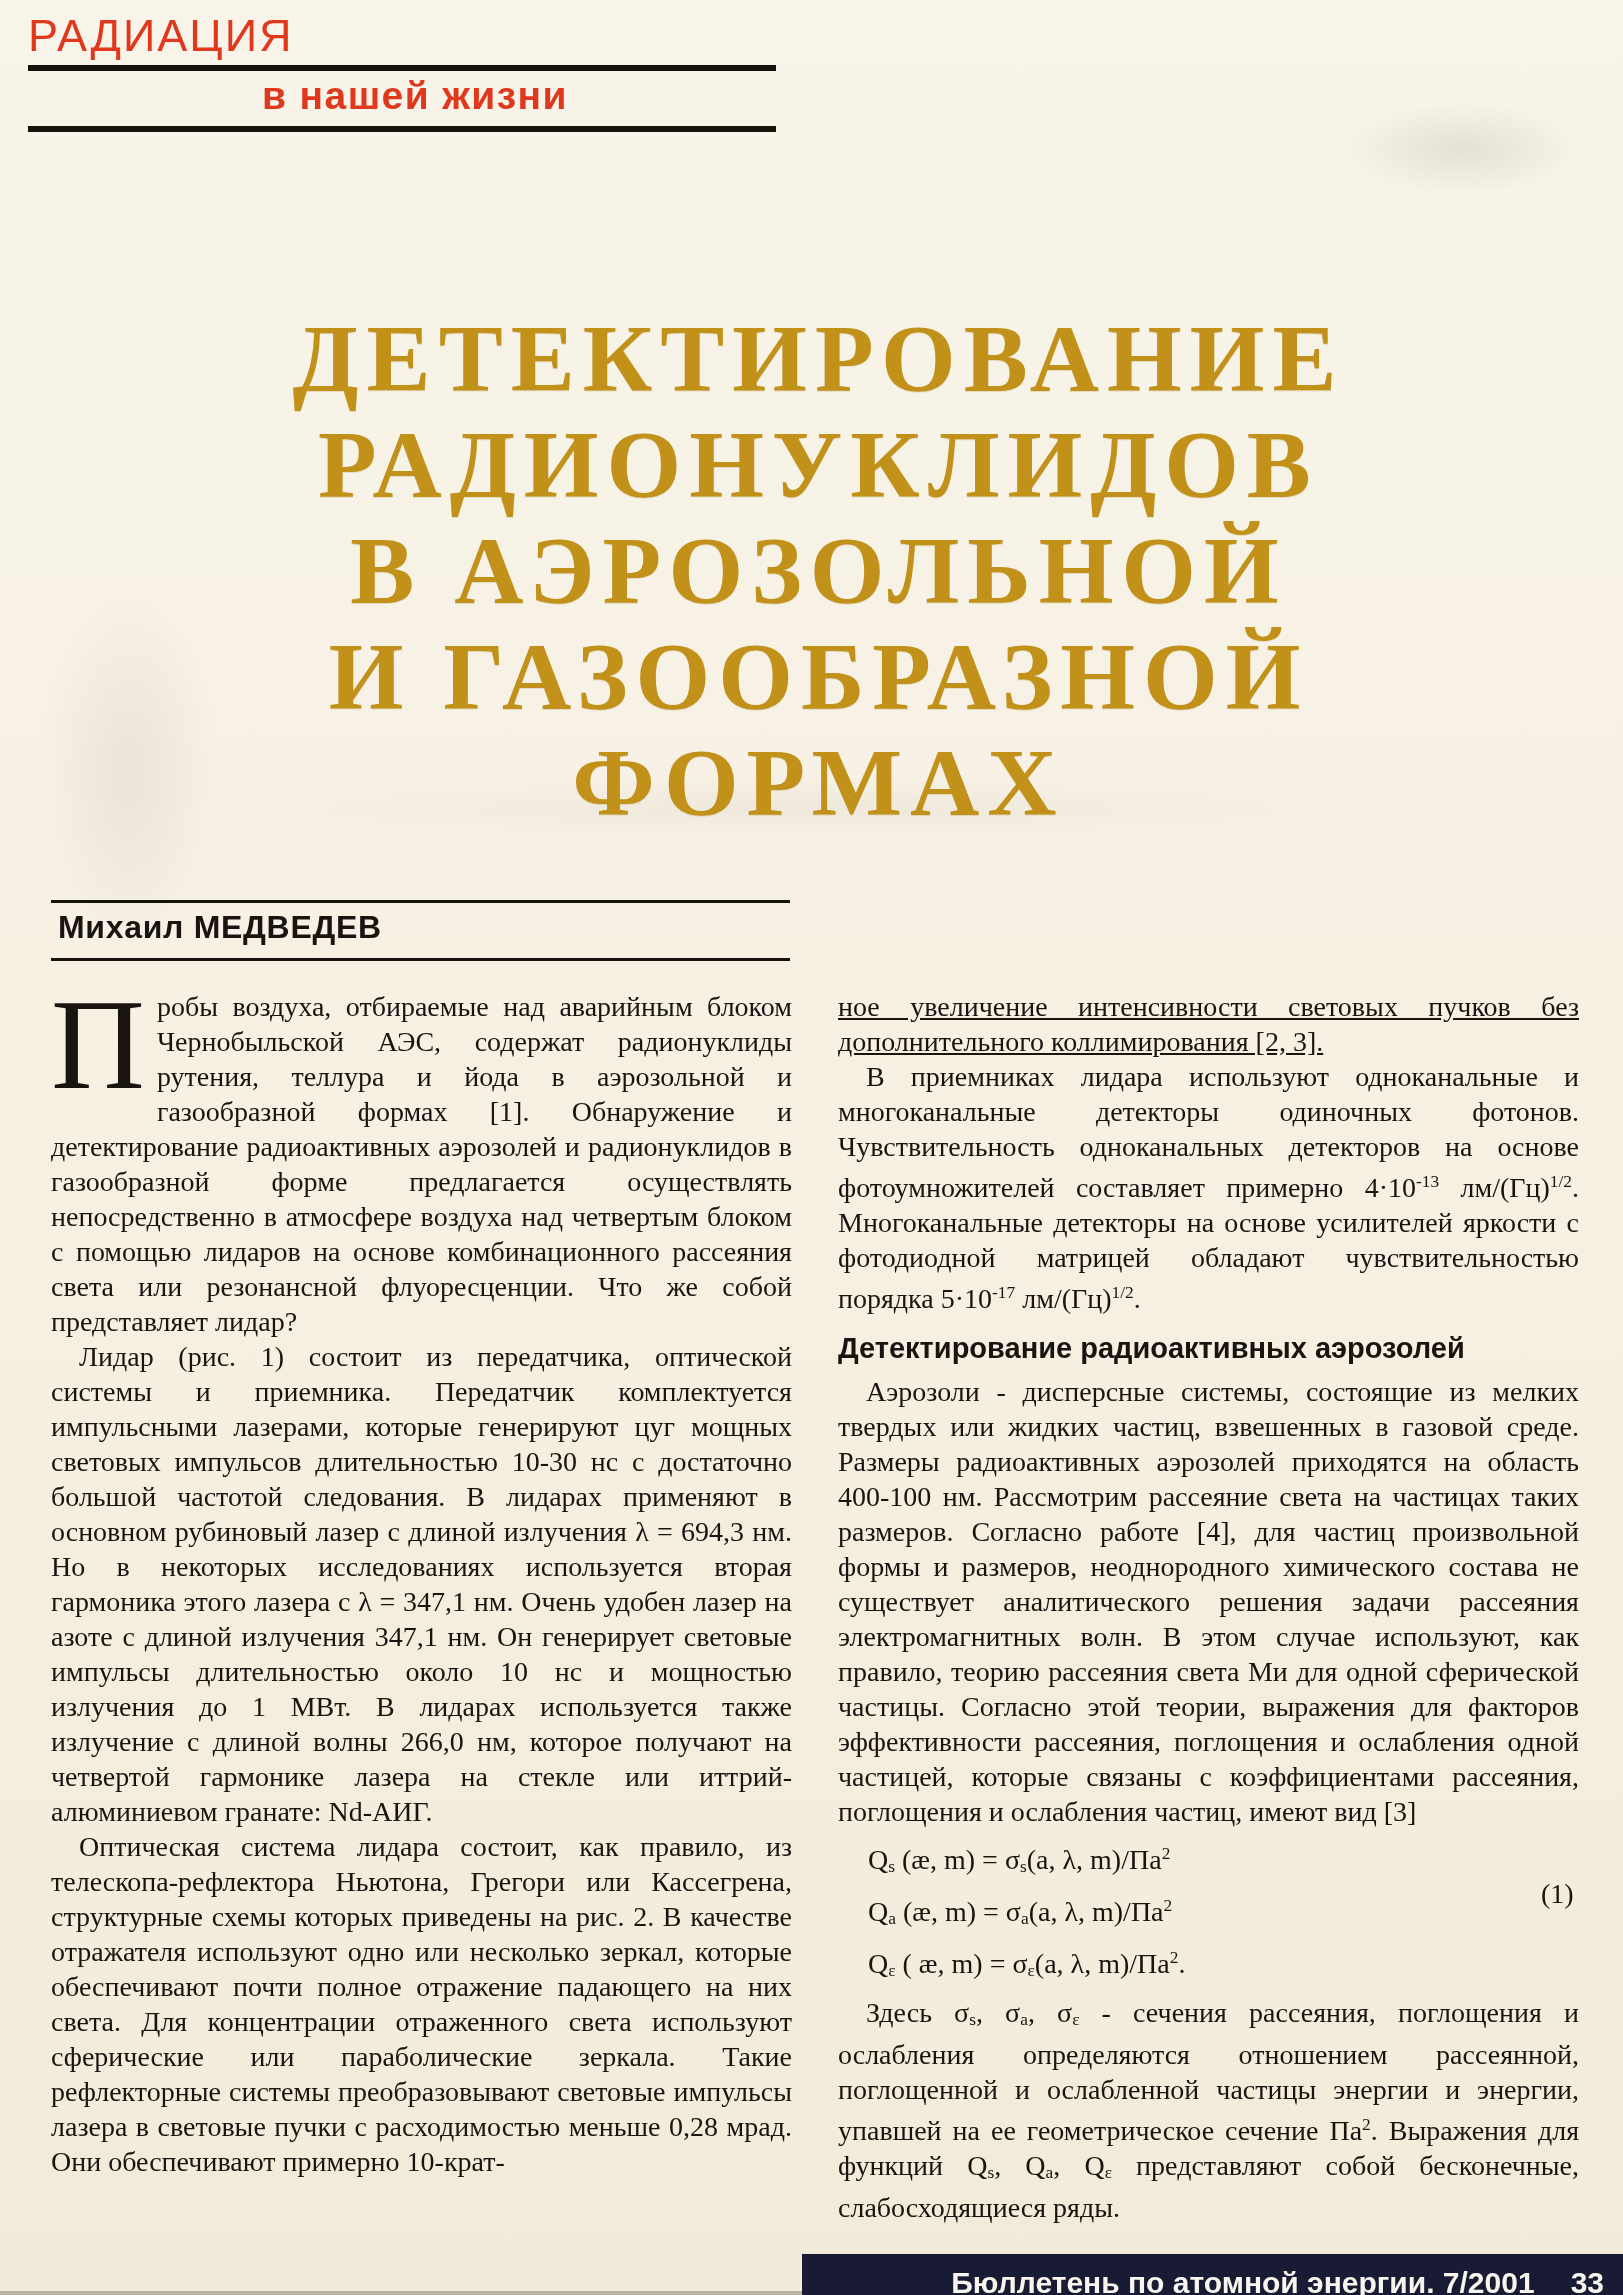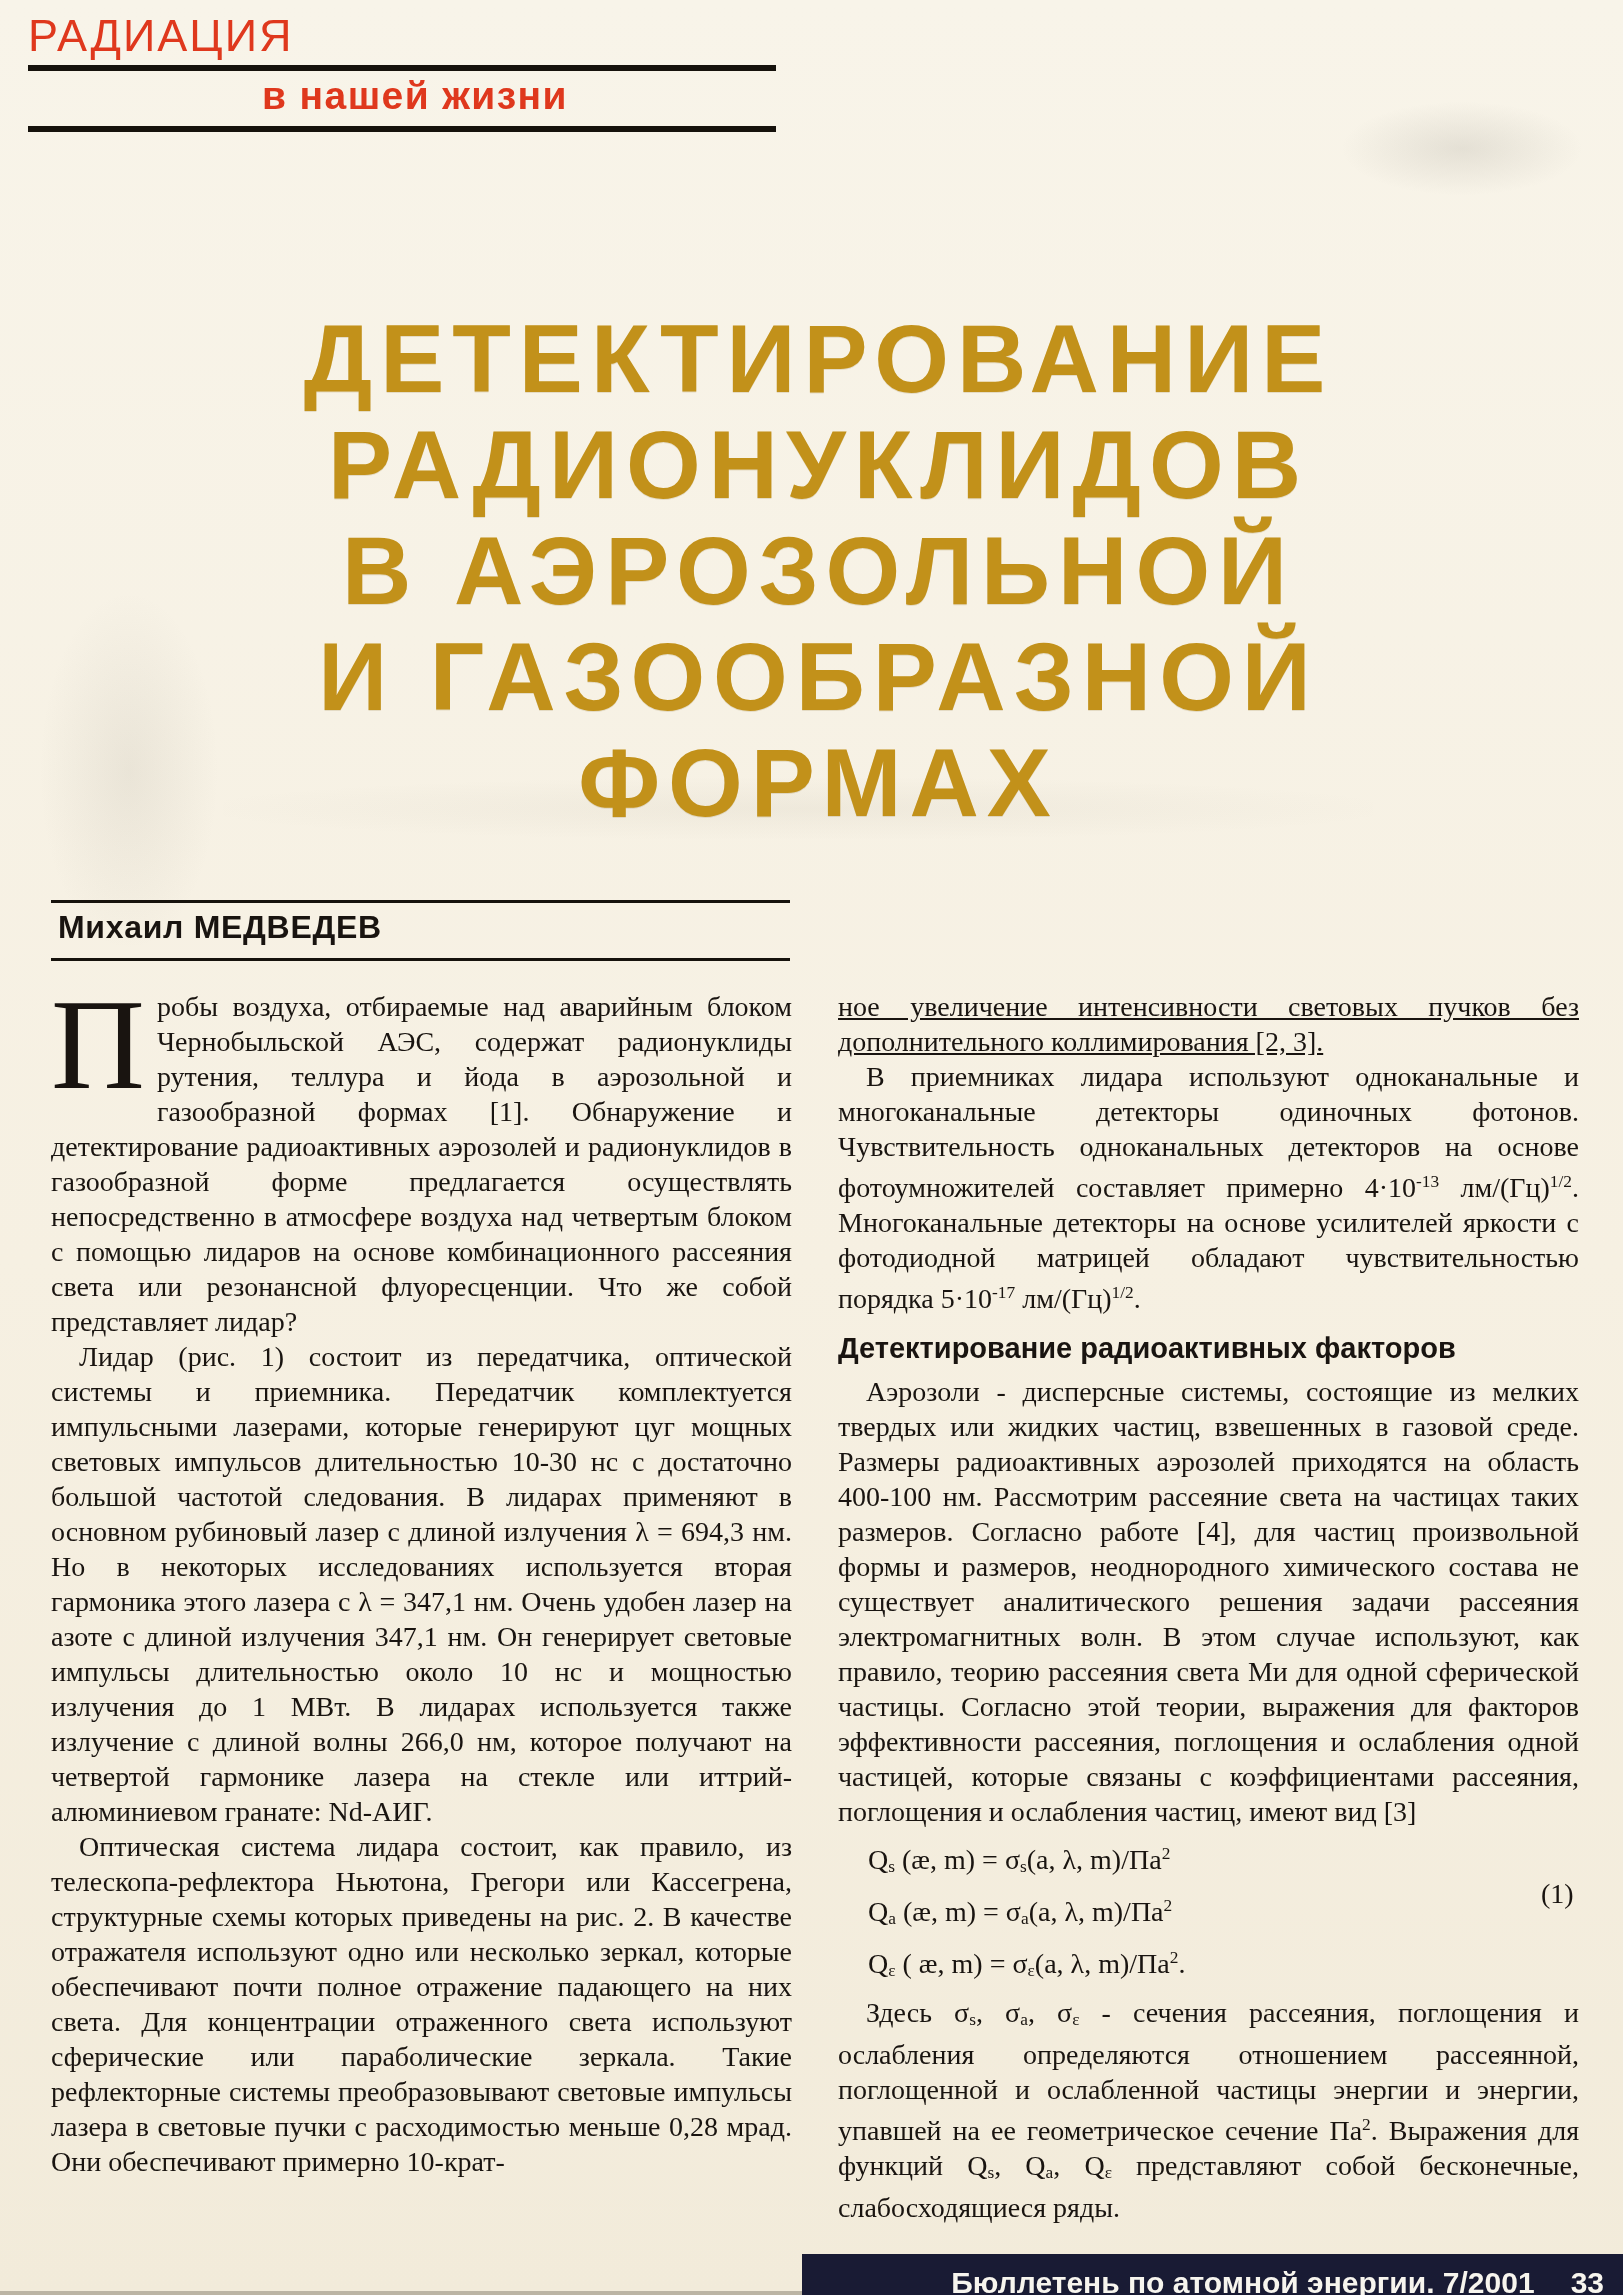--- a/index.html
+++ b/index.html
@@ -36,21 +36,21 @@
   .tagline{
     position:absolute;left:262px;top:74px;
     font-family:"Liberation Sans",sans-serif;font-weight:bold;font-size:39px;
     letter-spacing:1.4px;color:var(--red);
   }
   .rule-bottom{position:absolute;left:28px;top:126px;width:748px;height:6px;background:var(--rule);}
 
   
   .article-title{
     position:absolute;left:223px;top:306px;width:1191px;text-align:center;
-    font-family:Liberation Sans, sans-serif;font-weight:800;
+    font-family:Liberation Serif, serif;font-weight:800;
     font-size:96px;line-height:106px;letter-spacing:8px;
     color:var(--gold);
     text-shadow:0 1.4px 0 rgba(120,85,10,.15);
   }
   .title-line{white-space:nowrap;}
 
   
   .author-rule{position:absolute;left:51px;width:739px;height:3.4px;background:var(--rule);}
   .author-rule.a{top:900px;}
   .author-rule.b{top:958px;}
@@ -123,21 +123,21 @@
   <div class="author-rule b"></div>
 
   <div class="column col-left">
       <p class="body-para has-dropcap"><span class="dropcap">П</span>робы воздуха, отбираемые над аварийным блоком Чернобыльской АЭС, содержат радионуклиды рутения, теллура и йода в аэрозольной и газообразной формах [1]. Обнаружение и детектирование радиоактивных аэрозолей и радионуклидов в газообразной форме предлагается осуществлять непосредственно в атмосфере воздуха над четвертым блоком с помощью лидаров на основе комбинационного рассеяния света или резонансной флуоресценции. Что же собой представляет лидар?</p>
       <p class="body-para">Лидар (рис. 1) состоит из передатчика, оптической системы и приемника. Передатчик комплектуется импульсными лазерами, которые генерируют цуг мощных световых импульсов длительностью 10-30 нс с достаточно большой частотой следования. В лидарах применяют в основном рубиновый лазер с длиной излучения λ = 694,3 нм. Но в некоторых исследованиях используется вторая гармоника этого лазера с λ = 347,1 нм. Очень удобен лазер на азоте с длиной излучения 347,1 нм. Он генерирует световые импульсы длительностью около 10 нс и мощностью излучения до 1 МВт. В лидарах используется также излучение с длиной волны 266,0 нм, которое получают на четвертой гармонике лазера на стекле или иттрий-алюминиевом гранате: Nd-АИГ.</p>
       <p class="body-para">Оптическая система лидара состоит, как правило, из телескопа-рефлектора Ньютона, Грегори или Кассегрена, структурные схемы которых приведены на рис. 2. В качестве отражателя используют одно или несколько зеркал, которые обеспечивают почти полное отражение падающего на них света. Для концентрации отраженного света используют сферические или параболические зеркала. Такие рефлекторные системы преобразовывают световые импульсы лазера в световые пучки с расходимостью меньше 0,28 мрад. Они обеспечивают примерно 10-крат-</p>
     </div>
   <div class="column col-right">
       <p class="body-para noindent">ное увеличение интенсивности световых пучков без дополнительного коллимирования [2, 3].</p>
       <p class="body-para">В приемниках лидара используют одноканальные и многоканальные детекторы одиночных фотонов. Чувствительность одноканальных детекторов на основе фотоумножителей составляет примерно 4·10<sup>-13</sup> лм/(Гц)<sup>1/2</sup>. Многоканальные детекторы на основе усилителей яркости с фотодиодной матрицей обладают чувствительностью порядка 5·10<sup>-17</sup> лм/(Гц)<sup>1/2</sup>.</p>
-      <div class="col-heading">Детектирование радиоактивных факторов</div>
+      <div class="col-heading">Детектирование радиоактивных аэрозолей</div>
       <p class="body-para">Аэрозоли - дисперсные системы, состоящие из мелких твердых или жидких частиц, взвешенных в газовой среде. Размеры радиоактивных аэрозолей приходятся на область 400-100 нм. Рассмотрим рассеяние света на частицах таких размеров. Согласно работе [4], для частиц произвольной формы и размеров, неоднородного химического состава не существует аналитического решения задачи рассеяния электромагнитных волн. В этом случае используют, как правило, теорию рассеяния света Ми для одной сферической частицы. Согласно этой теории, выражения для факторов эффективности рассеяния, поглощения и ослабления одной частицей, которые связаны с коэффициентами рассеяния, поглощения и ослабления частиц, имеют вид [3]</p>
       <div class="equation">
         <div class="eq-line">Q<sub>s</sub> (æ, m) = σ<sub>s</sub>(a, λ, m)/Па<sup>2</sup></div>
         <div class="eq-line">Q<sub>a</sub> (æ, m) = σ<sub>a</sub>(a, λ, m)/Па<sup>2</sup></div>
         <div class="eq-line">Q<sub>ε</sub> ( æ, m) = σ<sub>ε</sub>(a, λ, m)/Па<sup>2</sup>.</div>
         <span class="eq-number">(1)</span>
       </div>
       <p class="body-para">Здесь σ<sub>s</sub>, σ<sub>a</sub>, σ<sub>ε</sub> - сечения рассеяния, поглощения и ослабления определяются отношением рассеянной, поглощенной и ослабленной частицы энергии и энергии, упавшей на ее геометрическое сечение Па<sup>2</sup>. Выражения для функций Q<sub>s</sub>, Q<sub>a</sub>, Q<sub>ε</sub> представляют собой бесконечные, слабосходящиеся ряды.</p>
     </div>
 

